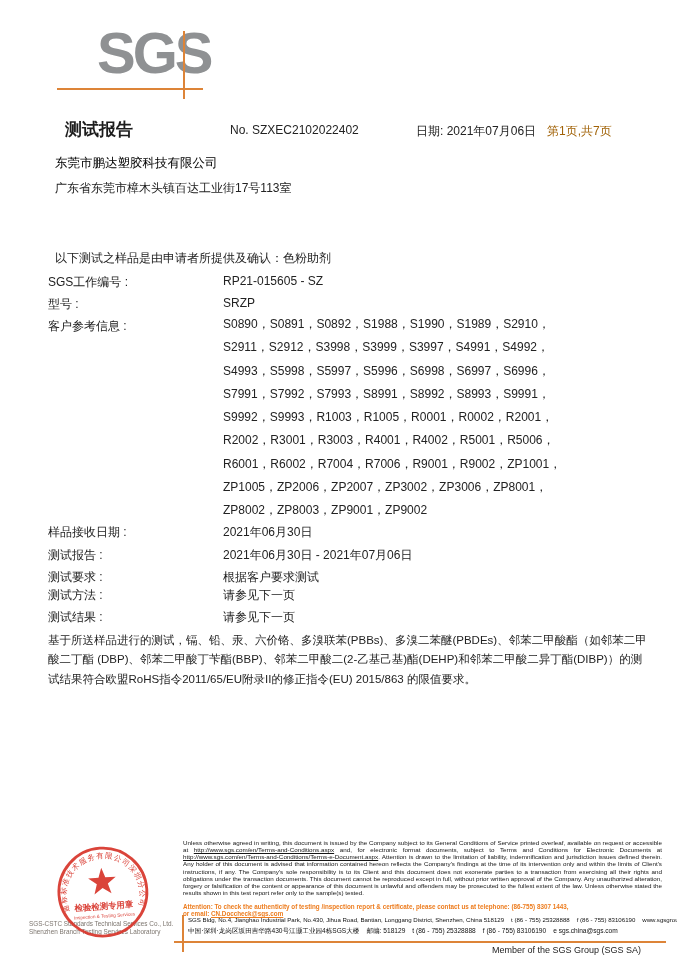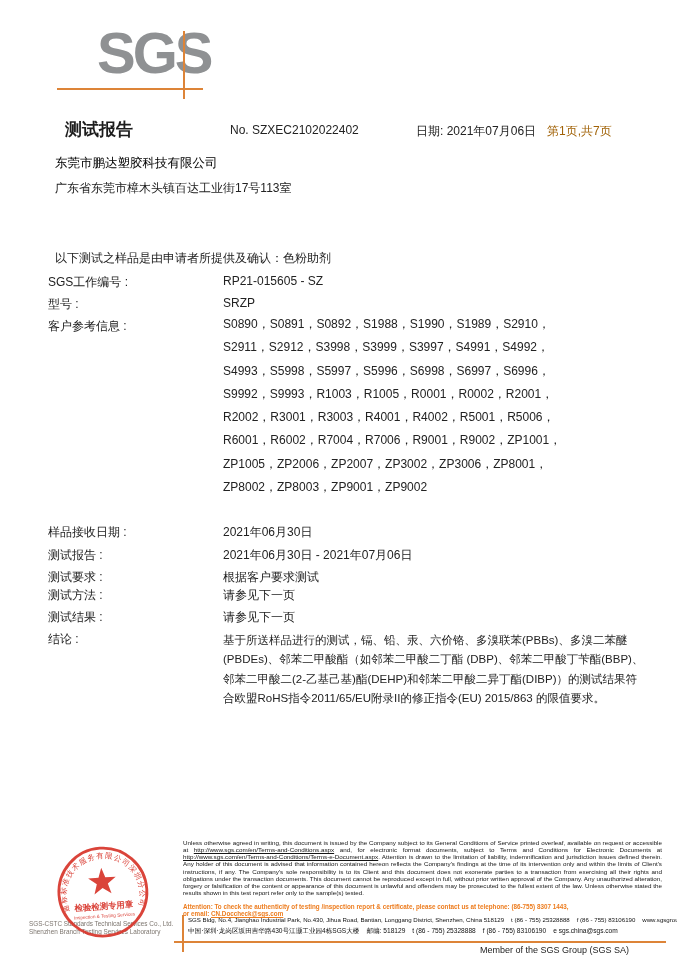--- a/index.html
+++ b/index.html
@@ -46,21 +46,21 @@
   .legal .lnk { text-decoration:underline; }
   .attention {
     position:absolute; left:183px; top:903px; width:479px;
     font-size:6.3px; line-height:7.2px; font-weight:bold; color:#ed7c1e;
   }
   .attention .lnk { text-decoration:underline; }
   .addr-row1 { position:absolute; left:188px; top:916px; width:474px; display:flex; gap:7px; font-size:6.1px; color:#111; white-space:nowrap; }
   .addr-row2 { position:absolute; left:188px; top:927px; width:474px; display:flex; gap:7px; font-size:6.6px; color:#111; white-space:nowrap; }
   .rule-h { position:absolute; left:174px; top:941px; width:492px; height:2px; background:#dd8438; }
   .rule-v { position:absolute; left:182px; top:915px; width:2px; height:37px; background:#dd8438; }
-  .member { position:absolute; left:480px; top:945px; font-size:9px; color:#1c1c1c; }
+  .member { position:absolute; left:492px; top:945px; font-size:9px; color:#1c1c1c; }
 </style>
 </head>
 <body>
 
 <div class="page">
 
   <div class="sgs-logo">SGS</div>
   <div class="crop-h"></div>
   <div class="crop-v"></div>
 
@@ -83,20 +83,21 @@
     <div class="lab">型号 :</div>
     <div class="val">SRZP</div>
   </div>
 
   <div class="frow" style="top:318px">
     <div class="lab">客户参考信息 :</div>
     <div class="val codes">
       <div class="code-line">S0890，S0891，S0892，S1988，S1990，S1989，S2910，</div>
       <div class="code-line">S2911，S2912，S3998，S3999，S3997，S4991，S4992，</div>
       <div class="code-line">S4993，S5998，S5997，S5996，S6998，S6997，S6996，</div>
+      <div class="code-line">S7991，S7992，S7993，S8991，S8992，S8993，S9991，</div>
       <div class="code-line">S9992，S9993，R1003，R1005，R0001，R0002，R2001，</div>
       <div class="code-line">R2002，R3001，R3003，R4001，R4002，R5001，R5006，</div>
       <div class="code-line">R6001，R6002，R7004，R7006，R9001，R9002，ZP1001，</div>
       <div class="code-line">ZP1005，ZP2006，ZP2007，ZP3002，ZP3006，ZP8001，</div>
       <div class="code-line">ZP8002，ZP8003，ZP9001，ZP9002</div>
     </div>
   </div>
 
   <div class="frow" style="top:524px">
     <div class="lab">样品接收日期 :</div>
@@ -117,21 +118,20 @@
     <div class="lab">测试方法 :</div>
     <div class="val">请参见下一页</div>
   </div>
 
   <div class="frow" style="top:609px">
     <div class="lab">测试结果 :</div>
     <div class="val">请参见下一页</div>
   </div>
 
   <div class="frow" style="top:631px">
-    <div class="lab">结论 :</div>
     <div class="val conclusion">基于所送样品进行的测试，镉、铅、汞、六价铬、多溴联苯(PBBs)、多溴二苯醚(PBDEs)、邻苯二甲酸酯（如邻苯二甲酸二丁酯 (DBP)、邻苯二甲酸丁苄酯(BBP)、邻苯二甲酸二(2-乙基己基)酯(DEHP)和邻苯二甲酸二异丁酯(DIBP)）的测试结果符合欧盟RoHS指令2011/65/EU附录II的修正指令(EU) 2015/863 的限值要求。</div>
   </div>
 
   <svg class="stamp" viewBox="0 0 100 97">
     <circle cx="49" cy="47" r="44" fill="none" stroke="#d8362c" stroke-width="2.8"></circle>
     <path id="ringPath" d="M 14,62 A 37,37 0 1 1 84,62" fill="none"></path>
     <text font-size="7.5" fill="#d8362c" letter-spacing="1">
       <textPath href="#ringPath" startOffset="50%" text-anchor="middle">通标标准技术服务有限公司深圳分公司</textPath>
     </text>
     <polygon points="49,22.5 52.41,32.31 62.79,32.52 54.52,38.79 57.52,48.73 49,42.8 40.48,48.73 43.48,38.79 35.21,32.52 45.59,32.31" fill="#d8362c"></polygon>

